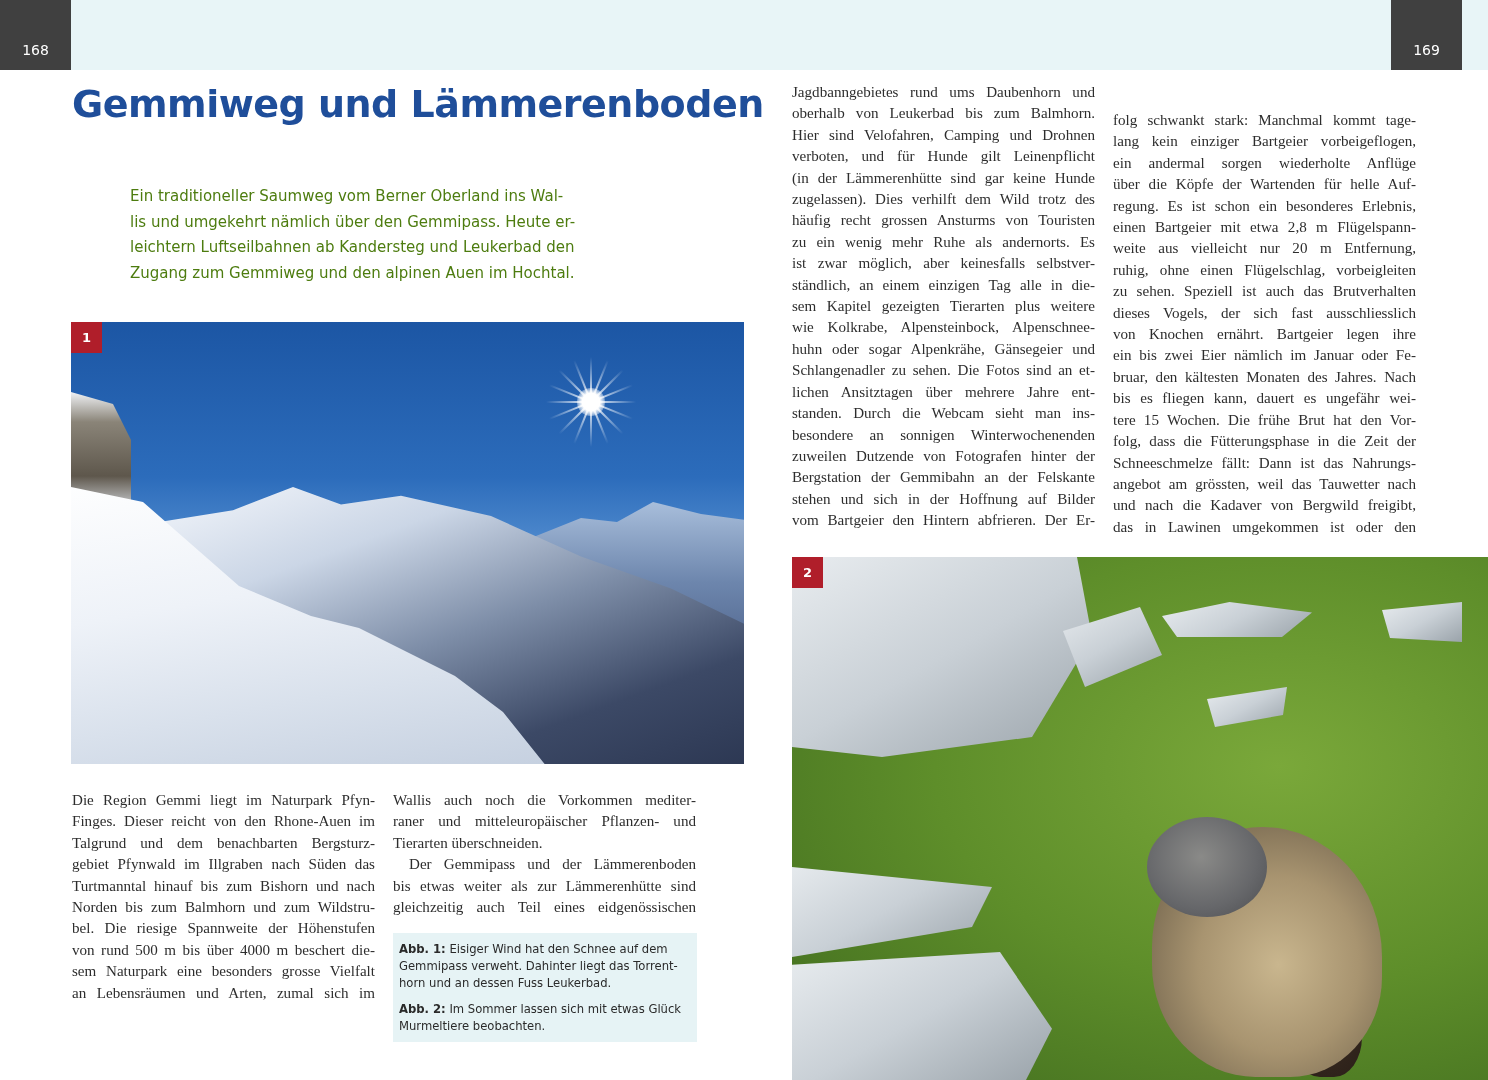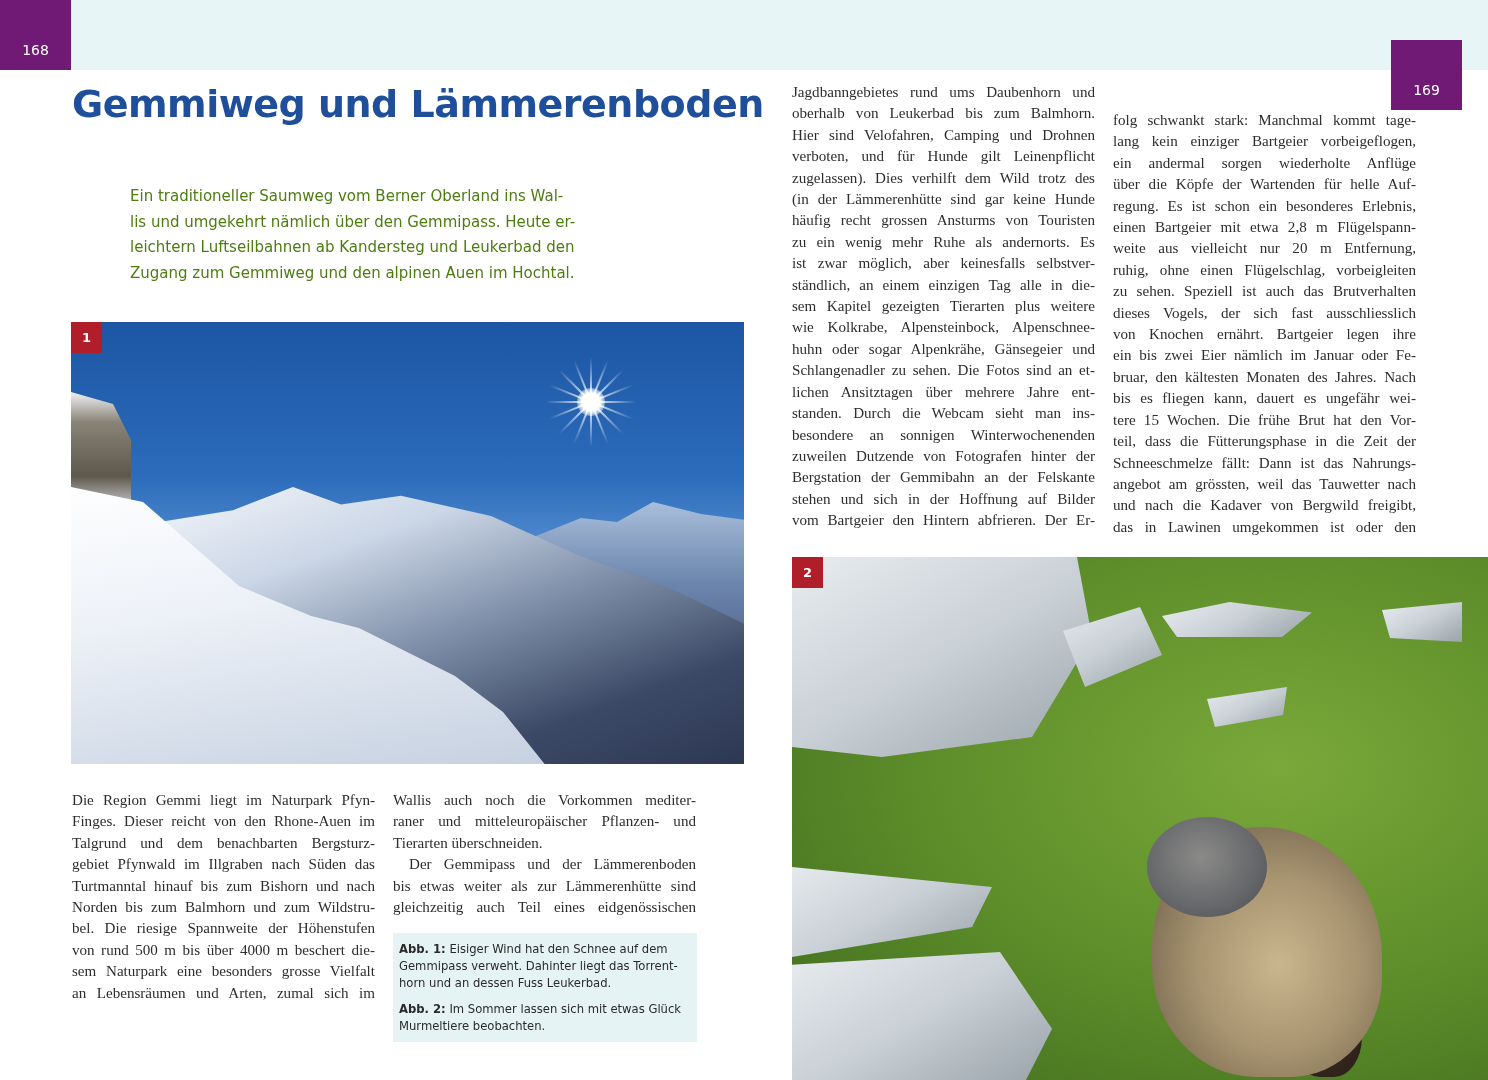--- a/index.html
+++ b/index.html
@@ -1,24 +1,24 @@
 <!DOCTYPE html>
 <html><head>
 <meta charset="utf-8">
 <style>
   * { box-sizing: border-box; margin: 0; padding: 0; }
   html, body { width: 1488px; height: 1080px; overflow: hidden; background: #ffffff; }
   body { position: relative; font-family: "Liberation Serif", serif; color: #2b2b2b; }
 
   .top-strip { position: absolute; left: 0; top: 0; width: 1488px; height: 70px; background: #e8f5f7; }
-  .page-num { position: absolute; top: 0; width: 71px; height: 70px; background: #701a75; color: #ffffff;
+  .page-num { position: absolute; top: 0; width: 71px; height: 70px; background: #404040; color: #ffffff;
               font-family: "DejaVu Sans", sans-serif; font-size: 14px; display: flex; align-items: flex-end;
               justify-content: center; padding-bottom: 12px; }
   .page-num.left { left: 0; }
-  .page-num.right { left: 1391px; margin-top: 40px; }
+  .page-num.right { left: 1391px; }
 
   .title { position: absolute; left: 72px; top: 82px; font-family: "DejaVu Sans", sans-serif; font-weight: bold;
            font-size: 38px; color: #1f4e9a; letter-spacing: -0.5px; white-space: nowrap; }
 
   .intro { position: absolute; left: 130px; top: 184px; width: 510px; font-family: "DejaVu Sans", sans-serif;
            font-size: 15px; line-height: 25.5px; color: #4d7c0f; }
   .intro span { display: block; white-space: nowrap; }
 
   .photo { position: absolute; overflow: hidden; }
   .badge { position: absolute; left: 0; top: 0; width: 31px; height: 31px; background: #b01e2a; color: #fff;
@@ -153,22 +153,22 @@
 <div class="caption-box">
   <p><b>Abb. 1:</b><span> Eisiger Wind hat den Schnee auf dem Gemmipass verweht. Dahinter liegt das Torrent­horn und an dessen Fuss Leukerbad.</span></p>
   <p><b>Abb. 2:</b><span> Im Sommer lassen sich mit etwas Glück Murmeltiere beobachten.</span></p>
 </div>
 
 <div class="body-text col-c">
   <span class="line">Jagdbanngebietes rund ums Daubenhorn und</span>
   <span class="line">oberhalb von Leukerbad bis zum Balmhorn.</span>
   <span class="line">Hier sind Velofahren, Camping und Drohnen</span>
   <span class="line">verboten, und für Hunde gilt Leinenpflicht</span>
+  <span class="line">(in der Lämmerenhütte sind gar keine Hunde</span>
   <span class="line">zugelassen). Dies verhilft dem Wild trotz des</span>
-  <span class="line">(in der Lämmerenhütte sind gar keine Hunde</span>
   <span class="line">häufig recht grossen Ansturms von Touristen</span>
   <span class="line">zu ein wenig mehr Ruhe als andernorts. Es</span>
   <span class="line">ist zwar möglich, aber keinesfalls selbstver-</span>
   <span class="line">ständlich, an einem einzigen Tag alle in die-</span>
   <span class="line">sem Kapitel gezeigten Tierarten plus weitere</span>
   <span class="line">wie Kolkrabe, Alpensteinbock, Alpenschnee-</span>
   <span class="line">huhn oder sogar Alpenkrähe, Gänsegeier und</span>
   <span class="line">Schlangenadler zu sehen. Die Fotos sind an et-</span>
   <span class="line">lichen Ansitztagen über mehrere Jahre ent-</span>
   <span class="line">standen. Durch die Webcam sieht man ins-</span>
@@ -188,18 +188,18 @@
   <span class="line">einen Bartgeier mit etwa 2,8 m Flügelspann-</span>
   <span class="line">weite aus vielleicht nur 20 m Entfernung,</span>
   <span class="line">ruhig, ohne einen Flügelschlag, vorbeigleiten</span>
   <span class="line">zu sehen. Speziell ist auch das Brutverhalten</span>
   <span class="line">dieses Vogels, der sich fast ausschliesslich</span>
   <span class="line">von Knochen ernährt. Bartgeier legen ihre</span>
   <span class="line">ein bis zwei Eier nämlich im Januar oder Fe-</span>
   <span class="line">bruar, den kältesten Monaten des Jahres. Nach</span>
   <span class="line">bis es fliegen kann, dauert es ungefähr wei-</span>
   <span class="line">tere 15 Wochen. Die frühe Brut hat den Vor-</span>
-  <span class="line">teil, dass die Fütterungsphase in die Zeit der</span>
+  <span class="line">folg, dass die Fütterungsphase in die Zeit der</span>
   <span class="line">Schneeschmelze fällt: Dann ist das Nahrungs-</span>
   <span class="line">angebot am grössten, weil das Tauwetter nach</span>
   <span class="line">und nach die Kadaver von Bergwild freigibt,</span>
   <span class="line">das in Lawinen umgekommen ist oder den</span>
 </div>
 
 </body></html>

